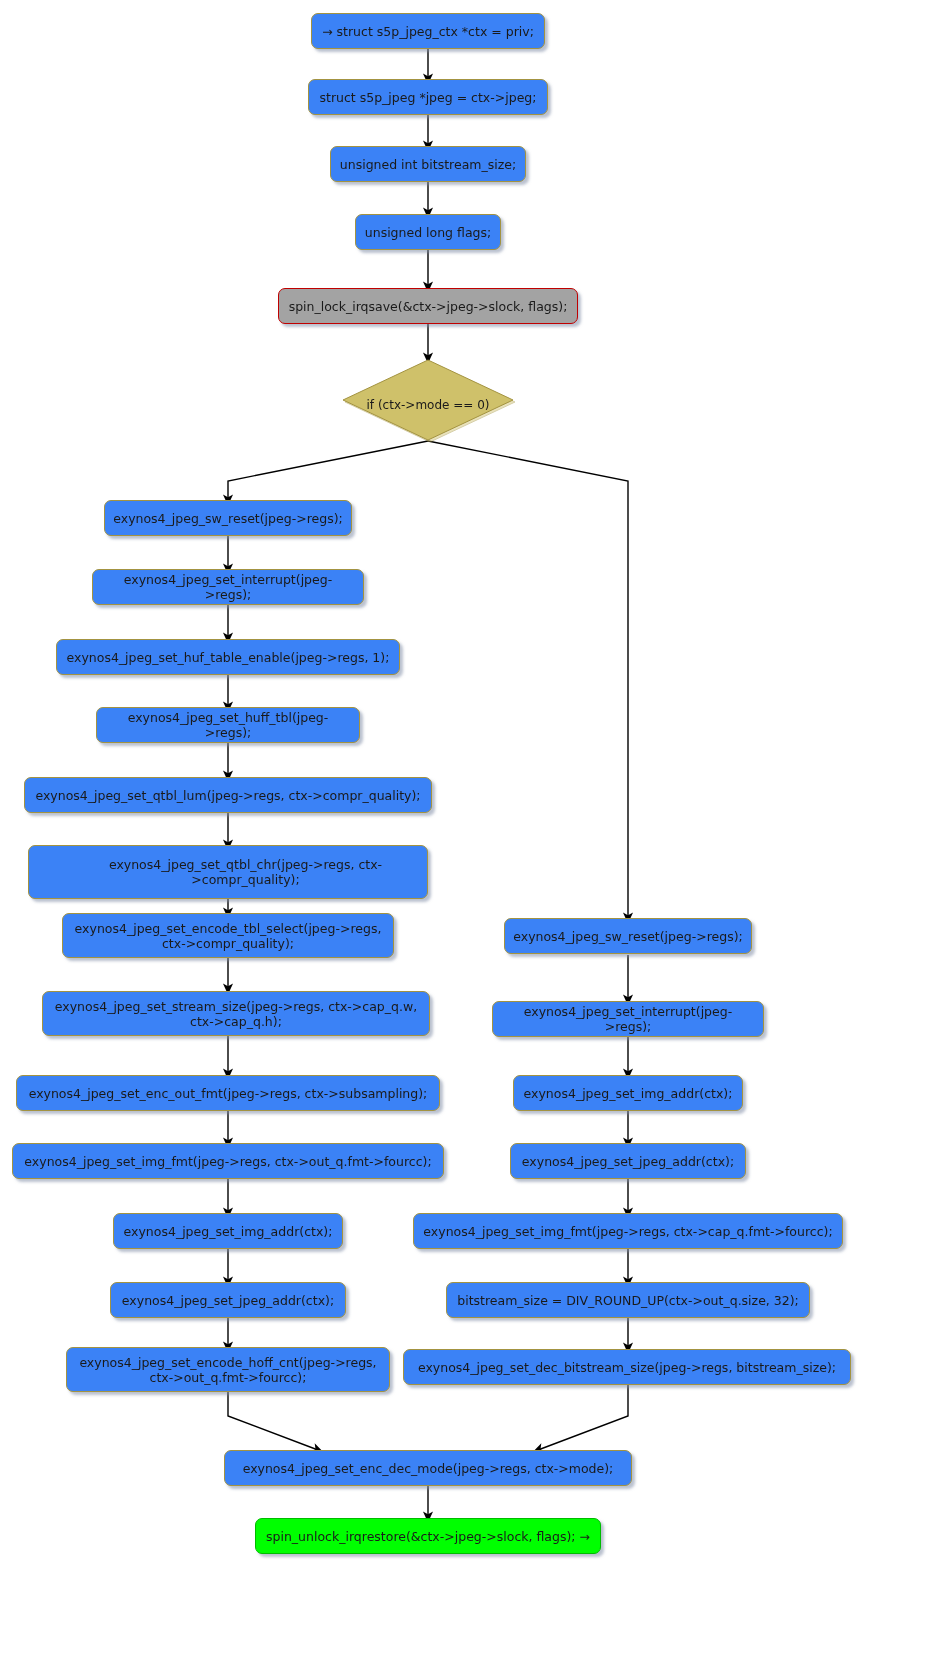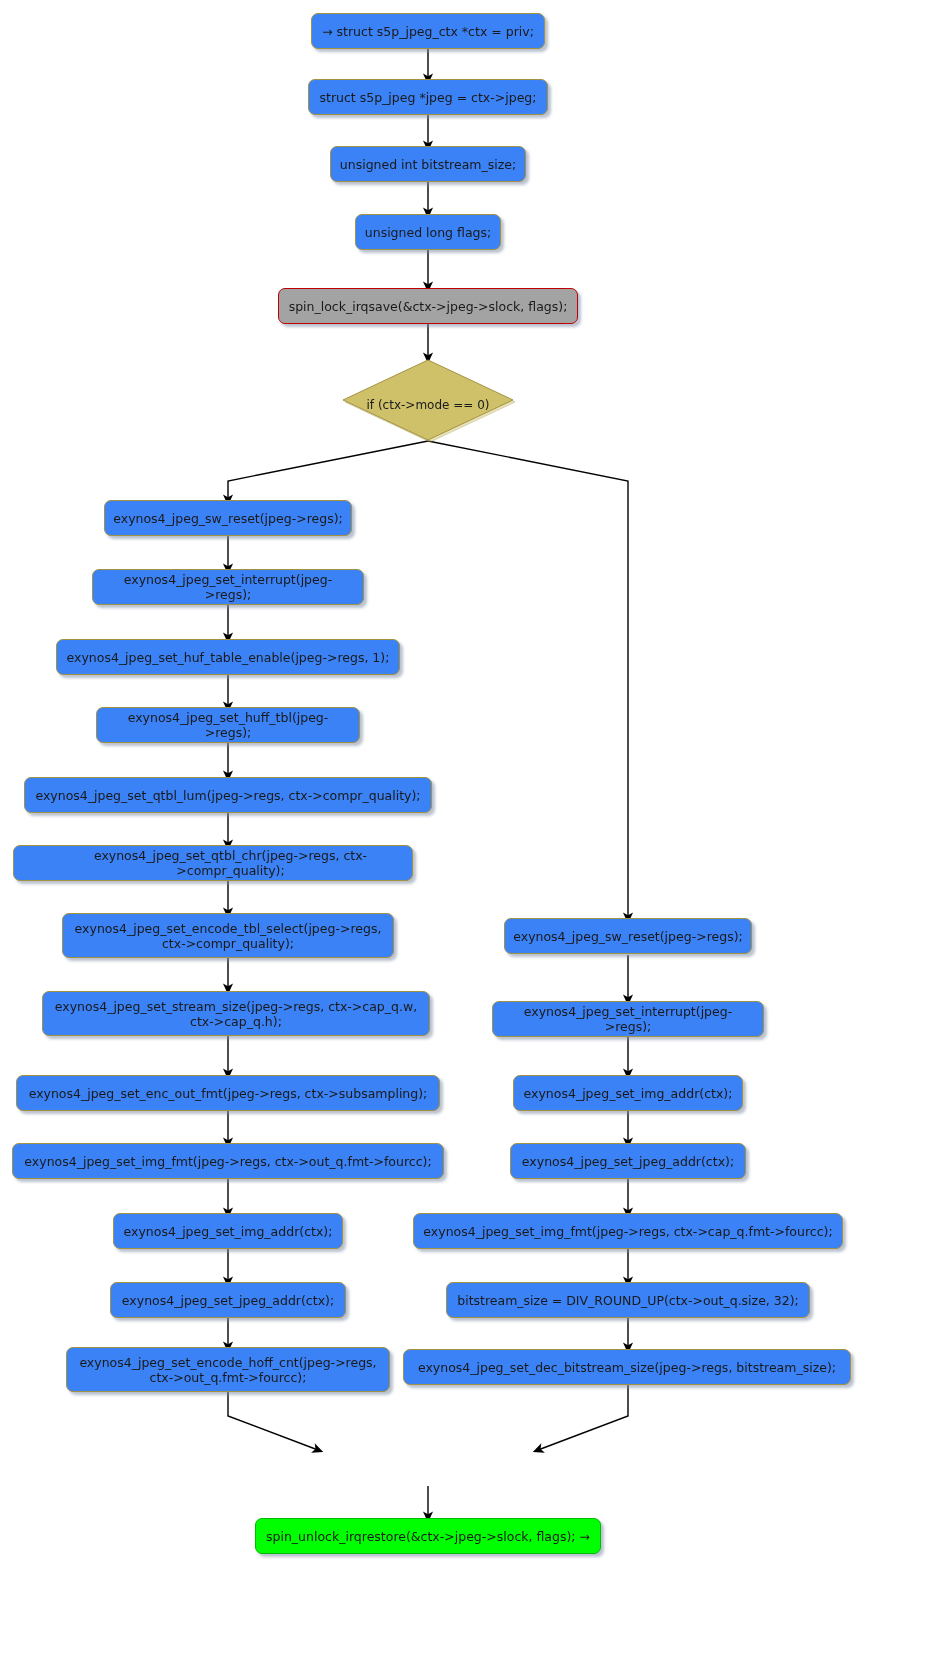--- a/index.html
+++ b/index.html
@@ -133,21 +133,21 @@
   <div class="node" style="left:104px; top:500px; width:248px; height:36px;">exynos4_jpeg_sw_reset(jpeg-&gt;regs);</div>
 
   <div class="node" style="left:92px; top:569px; width:272px; height:36px;">exynos4_jpeg_set_interrupt(jpeg-&gt;regs);</div>
 
   <div class="node" style="left:56px; top:639px; width:344px; height:36px;">exynos4_jpeg_set_huf_table_enable(jpeg-&gt;regs, 1);</div>
 
   <div class="node" style="left:96px; top:707px; width:264px; height:36px;">exynos4_jpeg_set_huff_tbl(jpeg-&gt;regs);</div>
 
   <div class="node" style="left:24px; top:777px; width:408px; height:36px;">exynos4_jpeg_set_qtbl_lum(jpeg-&gt;regs, ctx-&gt;compr_quality);</div>
 
-  <div class="node" style="left:13px; top:845px; width:400px; height:36px;padding-left:43px;">exynos4_jpeg_set_qtbl_chr(jpeg-&gt;regs, ctx-&gt;compr_quality);</div>
+  <div class="node" style="left:28px; top:845px; width:400px; height:54px;padding-left:43px;">exynos4_jpeg_set_qtbl_chr(jpeg-&gt;regs, ctx-&gt;compr_quality);</div>
 
   <div class="node" style="left:62px; top:913px; width:332px; height:45px;">exynos4_jpeg_set_encode_tbl_select(jpeg-&gt;regs,
 ctx-&gt;compr_quality);</div>
 
   <div class="node" style="left:42px; top:991px; width:388px; height:45px;">exynos4_jpeg_set_stream_size(jpeg-&gt;regs, ctx-&gt;cap_q.w,
 ctx-&gt;cap_q.h);</div>
 
   <div class="node" style="left:16px; top:1075px; width:424px; height:36px;">exynos4_jpeg_set_enc_out_fmt(jpeg-&gt;regs, ctx-&gt;subsampling);</div>
 
   <div class="node" style="left:12px; top:1143px; width:432px; height:36px;">exynos4_jpeg_set_img_fmt(jpeg-&gt;regs, ctx-&gt;out_q.fmt-&gt;fourcc);</div>
@@ -166,16 +166,17 @@
   <div class="node" style="left:513px; top:1075px; width:230px; height:36px;">exynos4_jpeg_set_img_addr(ctx);</div>
 
   <div class="node" style="left:510px; top:1143px; width:236px; height:36px;">exynos4_jpeg_set_jpeg_addr(ctx);</div>
 
   <div class="node" style="left:413px; top:1213px; width:430px; height:36px;">exynos4_jpeg_set_img_fmt(jpeg-&gt;regs, ctx-&gt;cap_q.fmt-&gt;fourcc);</div>
 
   <div class="node" style="left:446px; top:1282px; width:364px; height:36px;">bitstream_size = DIV_ROUND_UP(ctx-&gt;out_q.size, 32);</div>
 
   <div class="node" style="left:403px; top:1349px; width:448px; height:36px;">exynos4_jpeg_set_dec_bitstream_size(jpeg-&gt;regs, bitstream_size);</div>
 
+  <div class="node" style="left:224px; top:1450px; width:408px; height:36px;">exynos4_jpeg_set_enc_dec_mode(jpeg-&gt;regs, ctx-&gt;mode);</div>
 
   <div class="node green" style="left:255px; top:1518px; width:346px; height:36px;">spin_unlock_irqrestore(&amp;ctx-&gt;jpeg-&gt;slock, flags); →</div>
 
 </div>
 
 </body></html>

